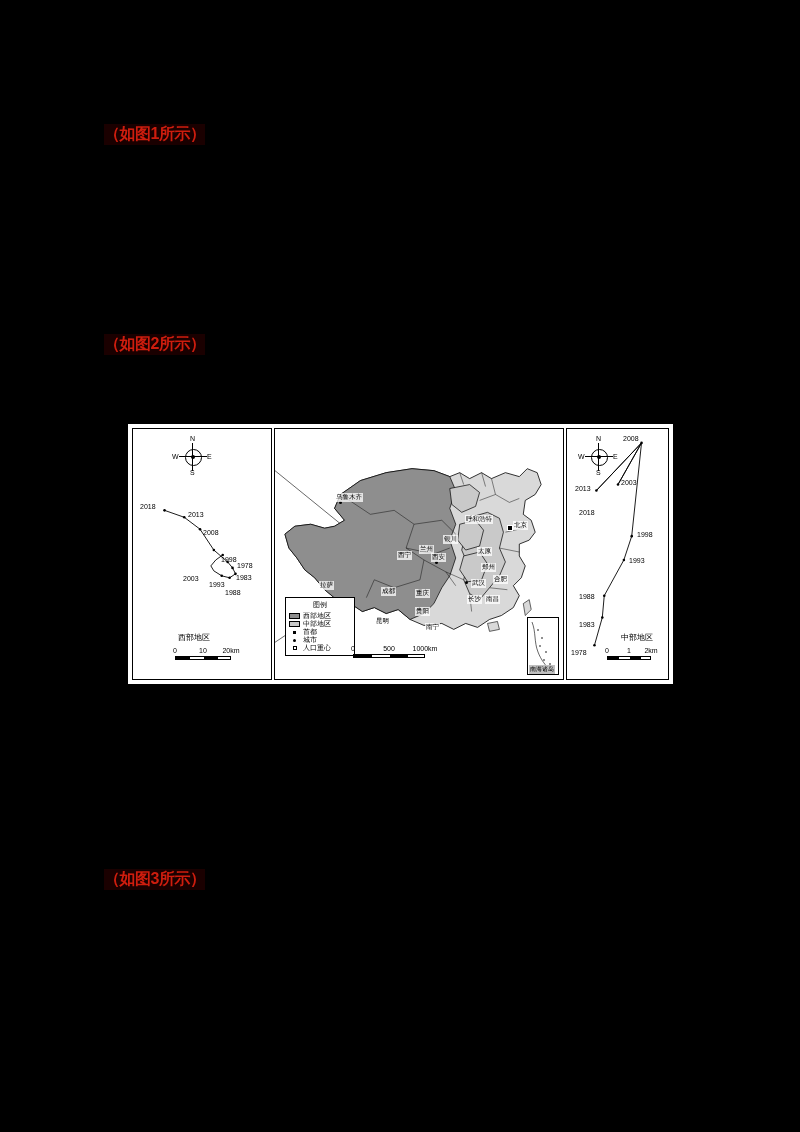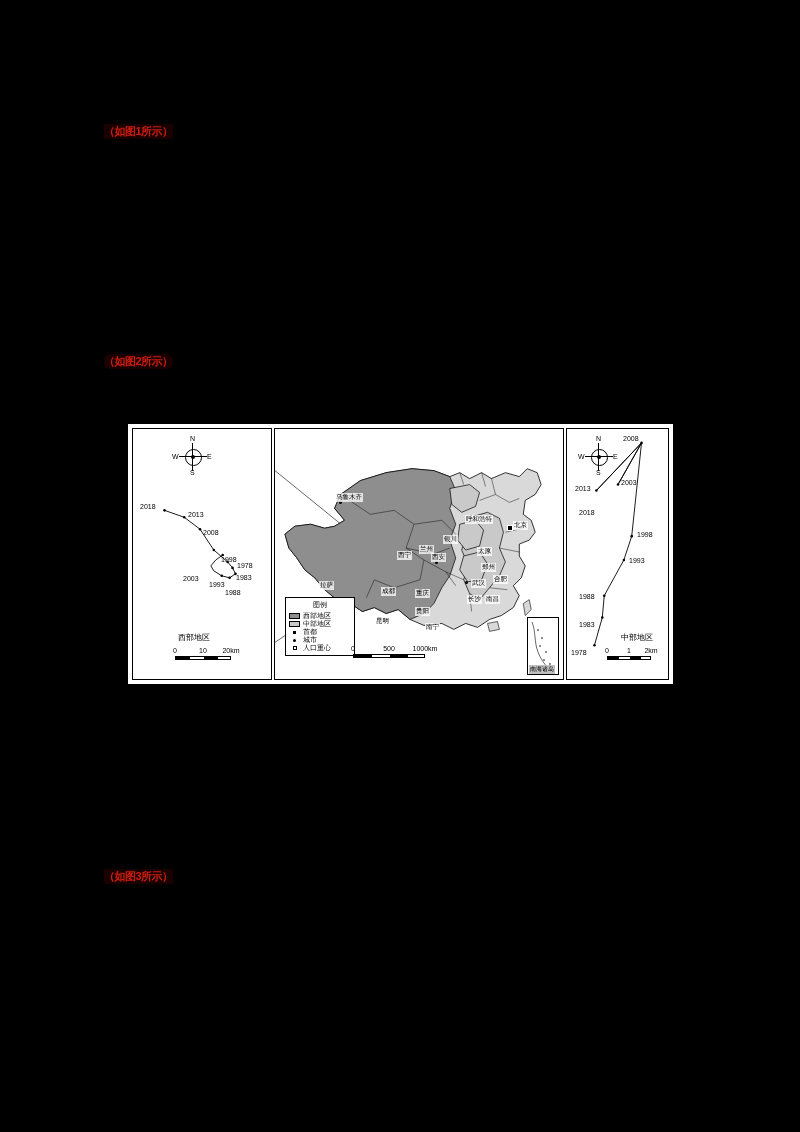--- a/index.html
+++ b/index.html
@@ -1,20 +1,20 @@
 <!DOCTYPE html>
 <html><head>
 <meta charset="utf-8">
 <style>
   html,body{margin:0;padding:0;background:#000;}
   body{width:800px;height:1132px;position:relative;font-family:"Liberation Sans",sans-serif;overflow:hidden;}
 
   .page{position:absolute;left:0;top:0;width:800px;height:1132px;background:#000;}
 
-  .redline{position:absolute;color:#d81f0f;font-size:11px;font-weight:bold;letter-spacing:-0.5px;white-space:nowrap;
+  .redline{position:absolute;color:#d81f0f;font-size:16px;font-weight:bold;letter-spacing:-0.5px;white-space:nowrap;
            background:#1a0000;filter:blur(0.2px);}
   .redline span{opacity:.95;}
 
   .figure{position:absolute;left:128px;top:424px;width:545px;height:260px;background:#fff;}
 
   .panel{position:absolute;top:4px;bottom:4px;box-sizing:border-box;border:1px solid #000;}
   .panel-left{left:4px;width:140px;}
   .panel-mid{left:146px;width:290px;}
   .panel-right{left:438px;width:103px;}
 
@@ -63,21 +63,21 @@
   .capdot{position:absolute;width:4px;height:4px;background:#000;border:1px solid #fff;}
 </style>
 </head>
 <body>
 
 <div class="page">
 
   <div class="redline" style="left:104px;top:124px;">
     <span>（如图1所示）</span>
   </div>
-  <div class="redline" style="left:104px;top:354px;border-radius:6px;">
+  <div class="redline" style="left:104px;top:334px;">
     <span>（如图2所示）</span>
   </div>
   <div class="redline" style="left:104px;top:853px;margin-top:16px;">
     <span>（如图3所示）</span>
   </div>
 
   <div class="figure">
 
     <div class="panel panel-left">
 

